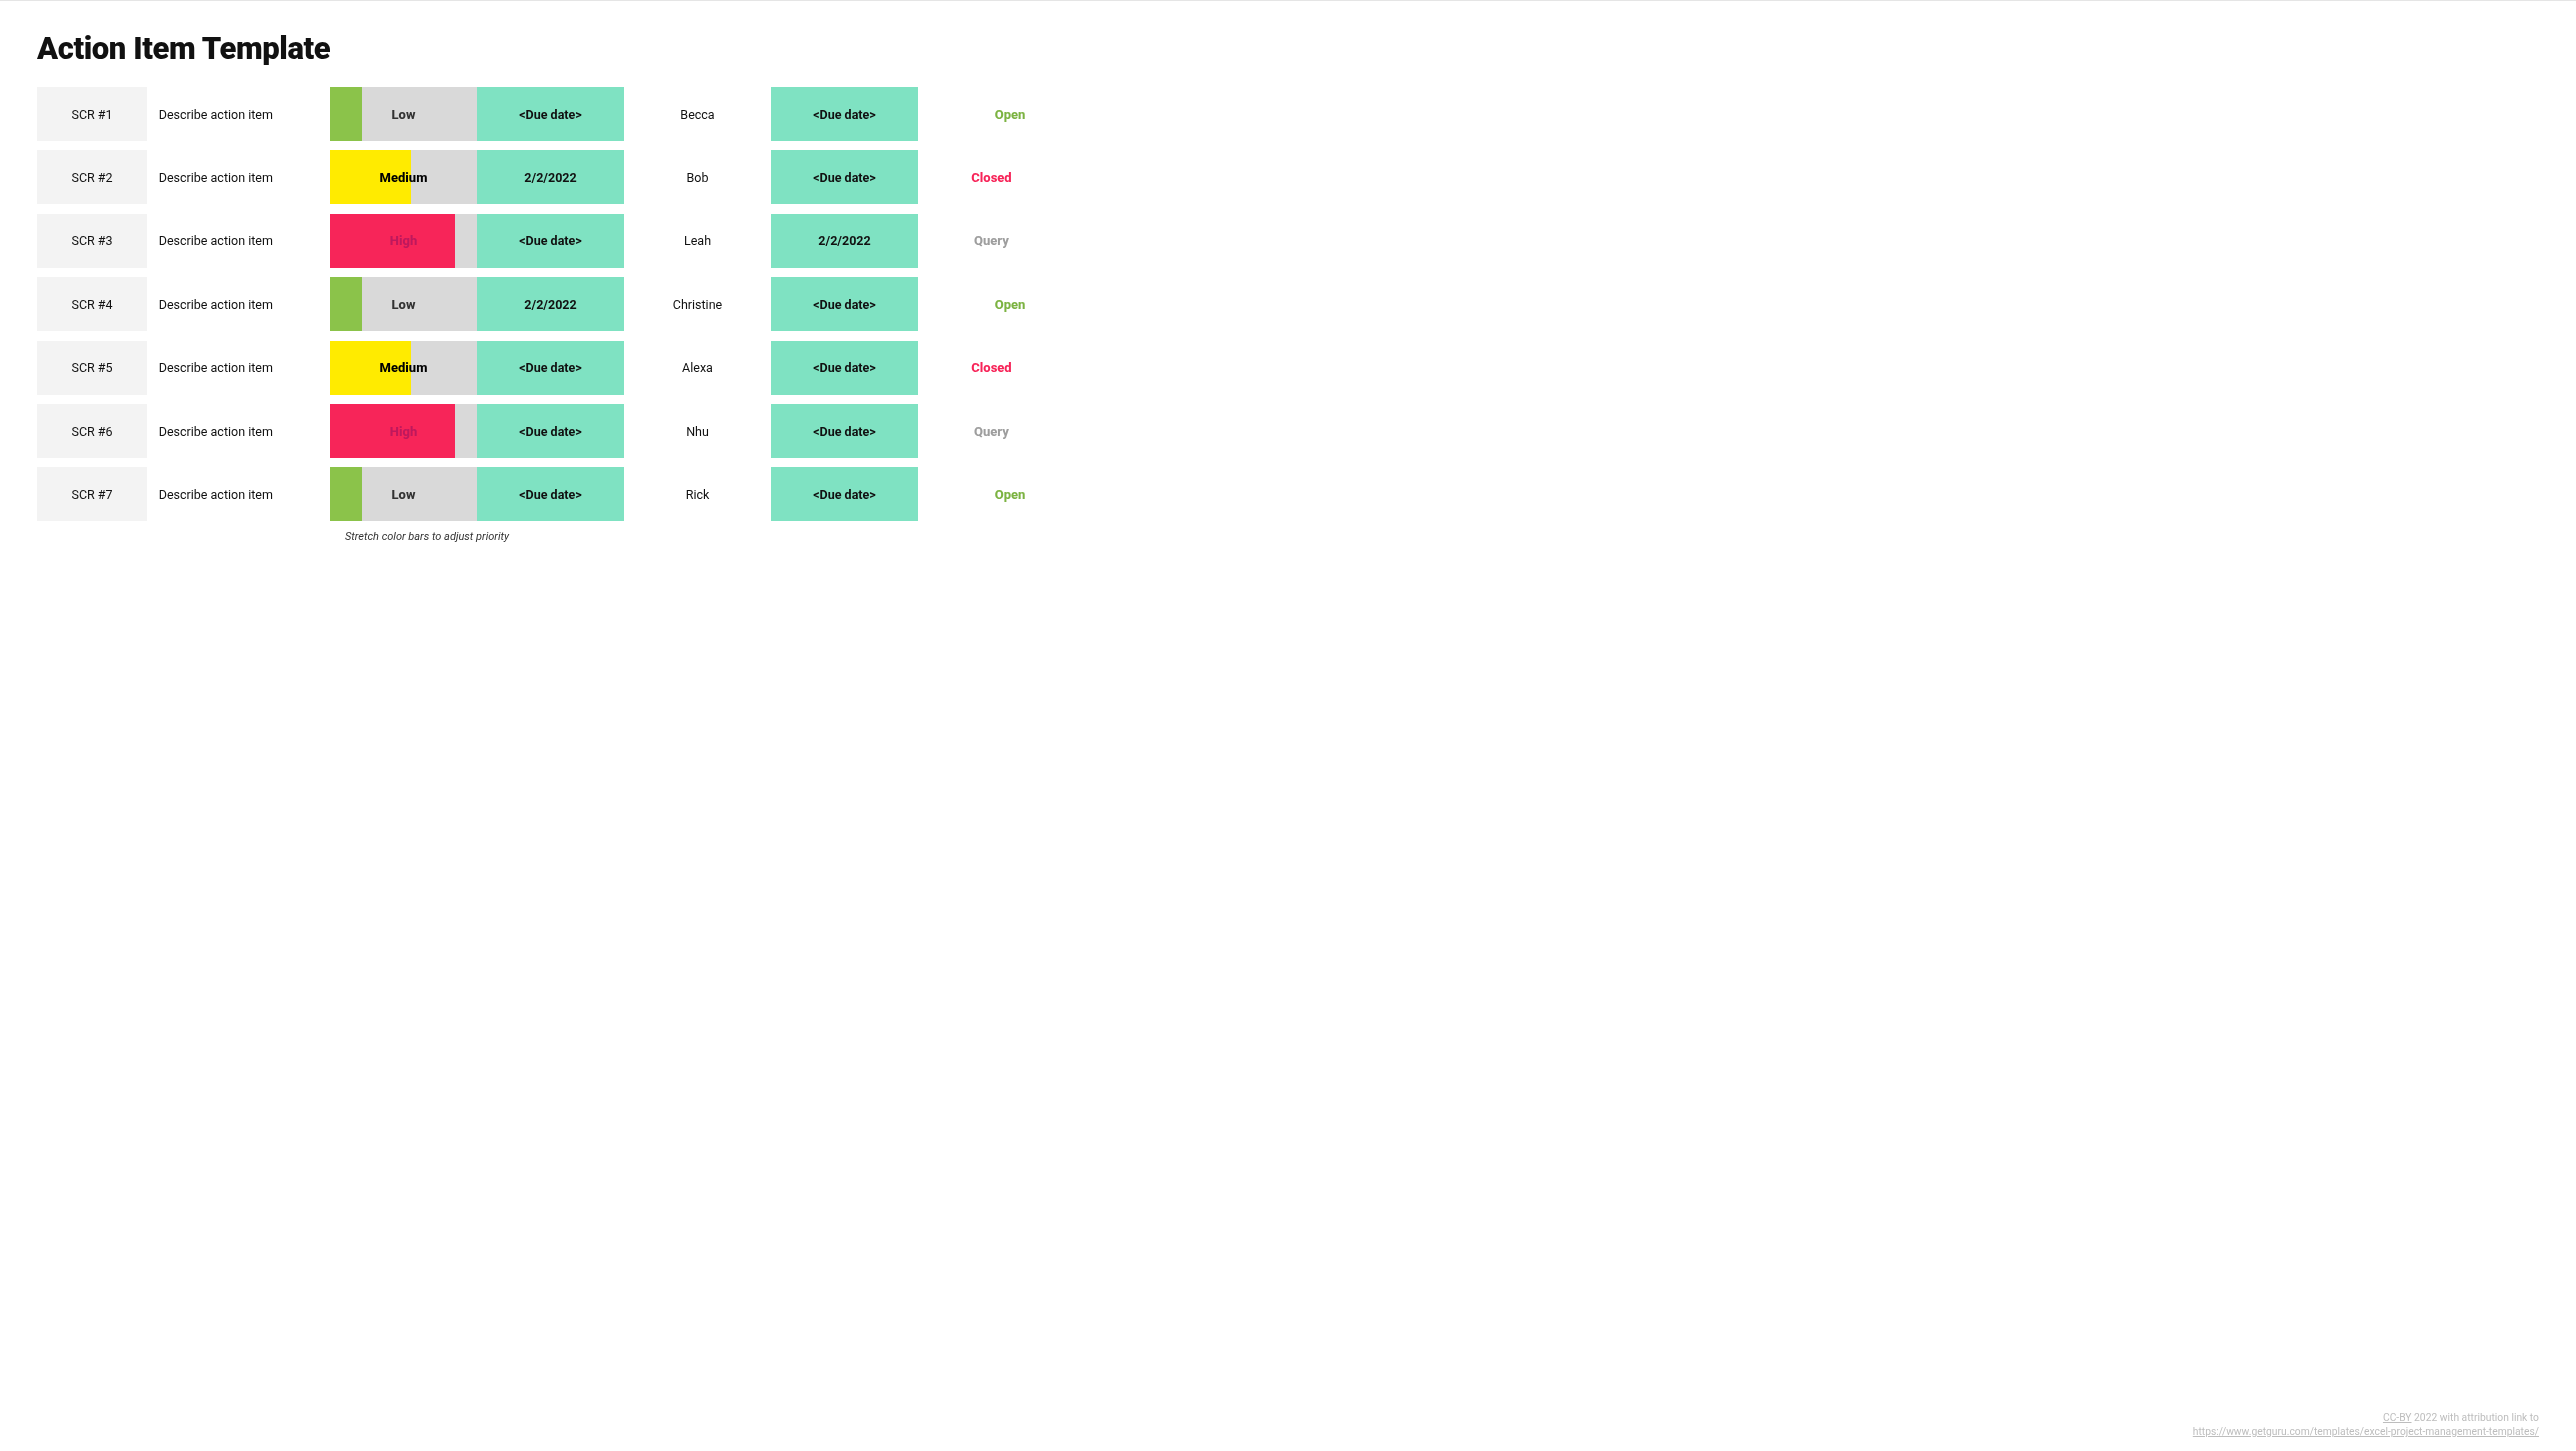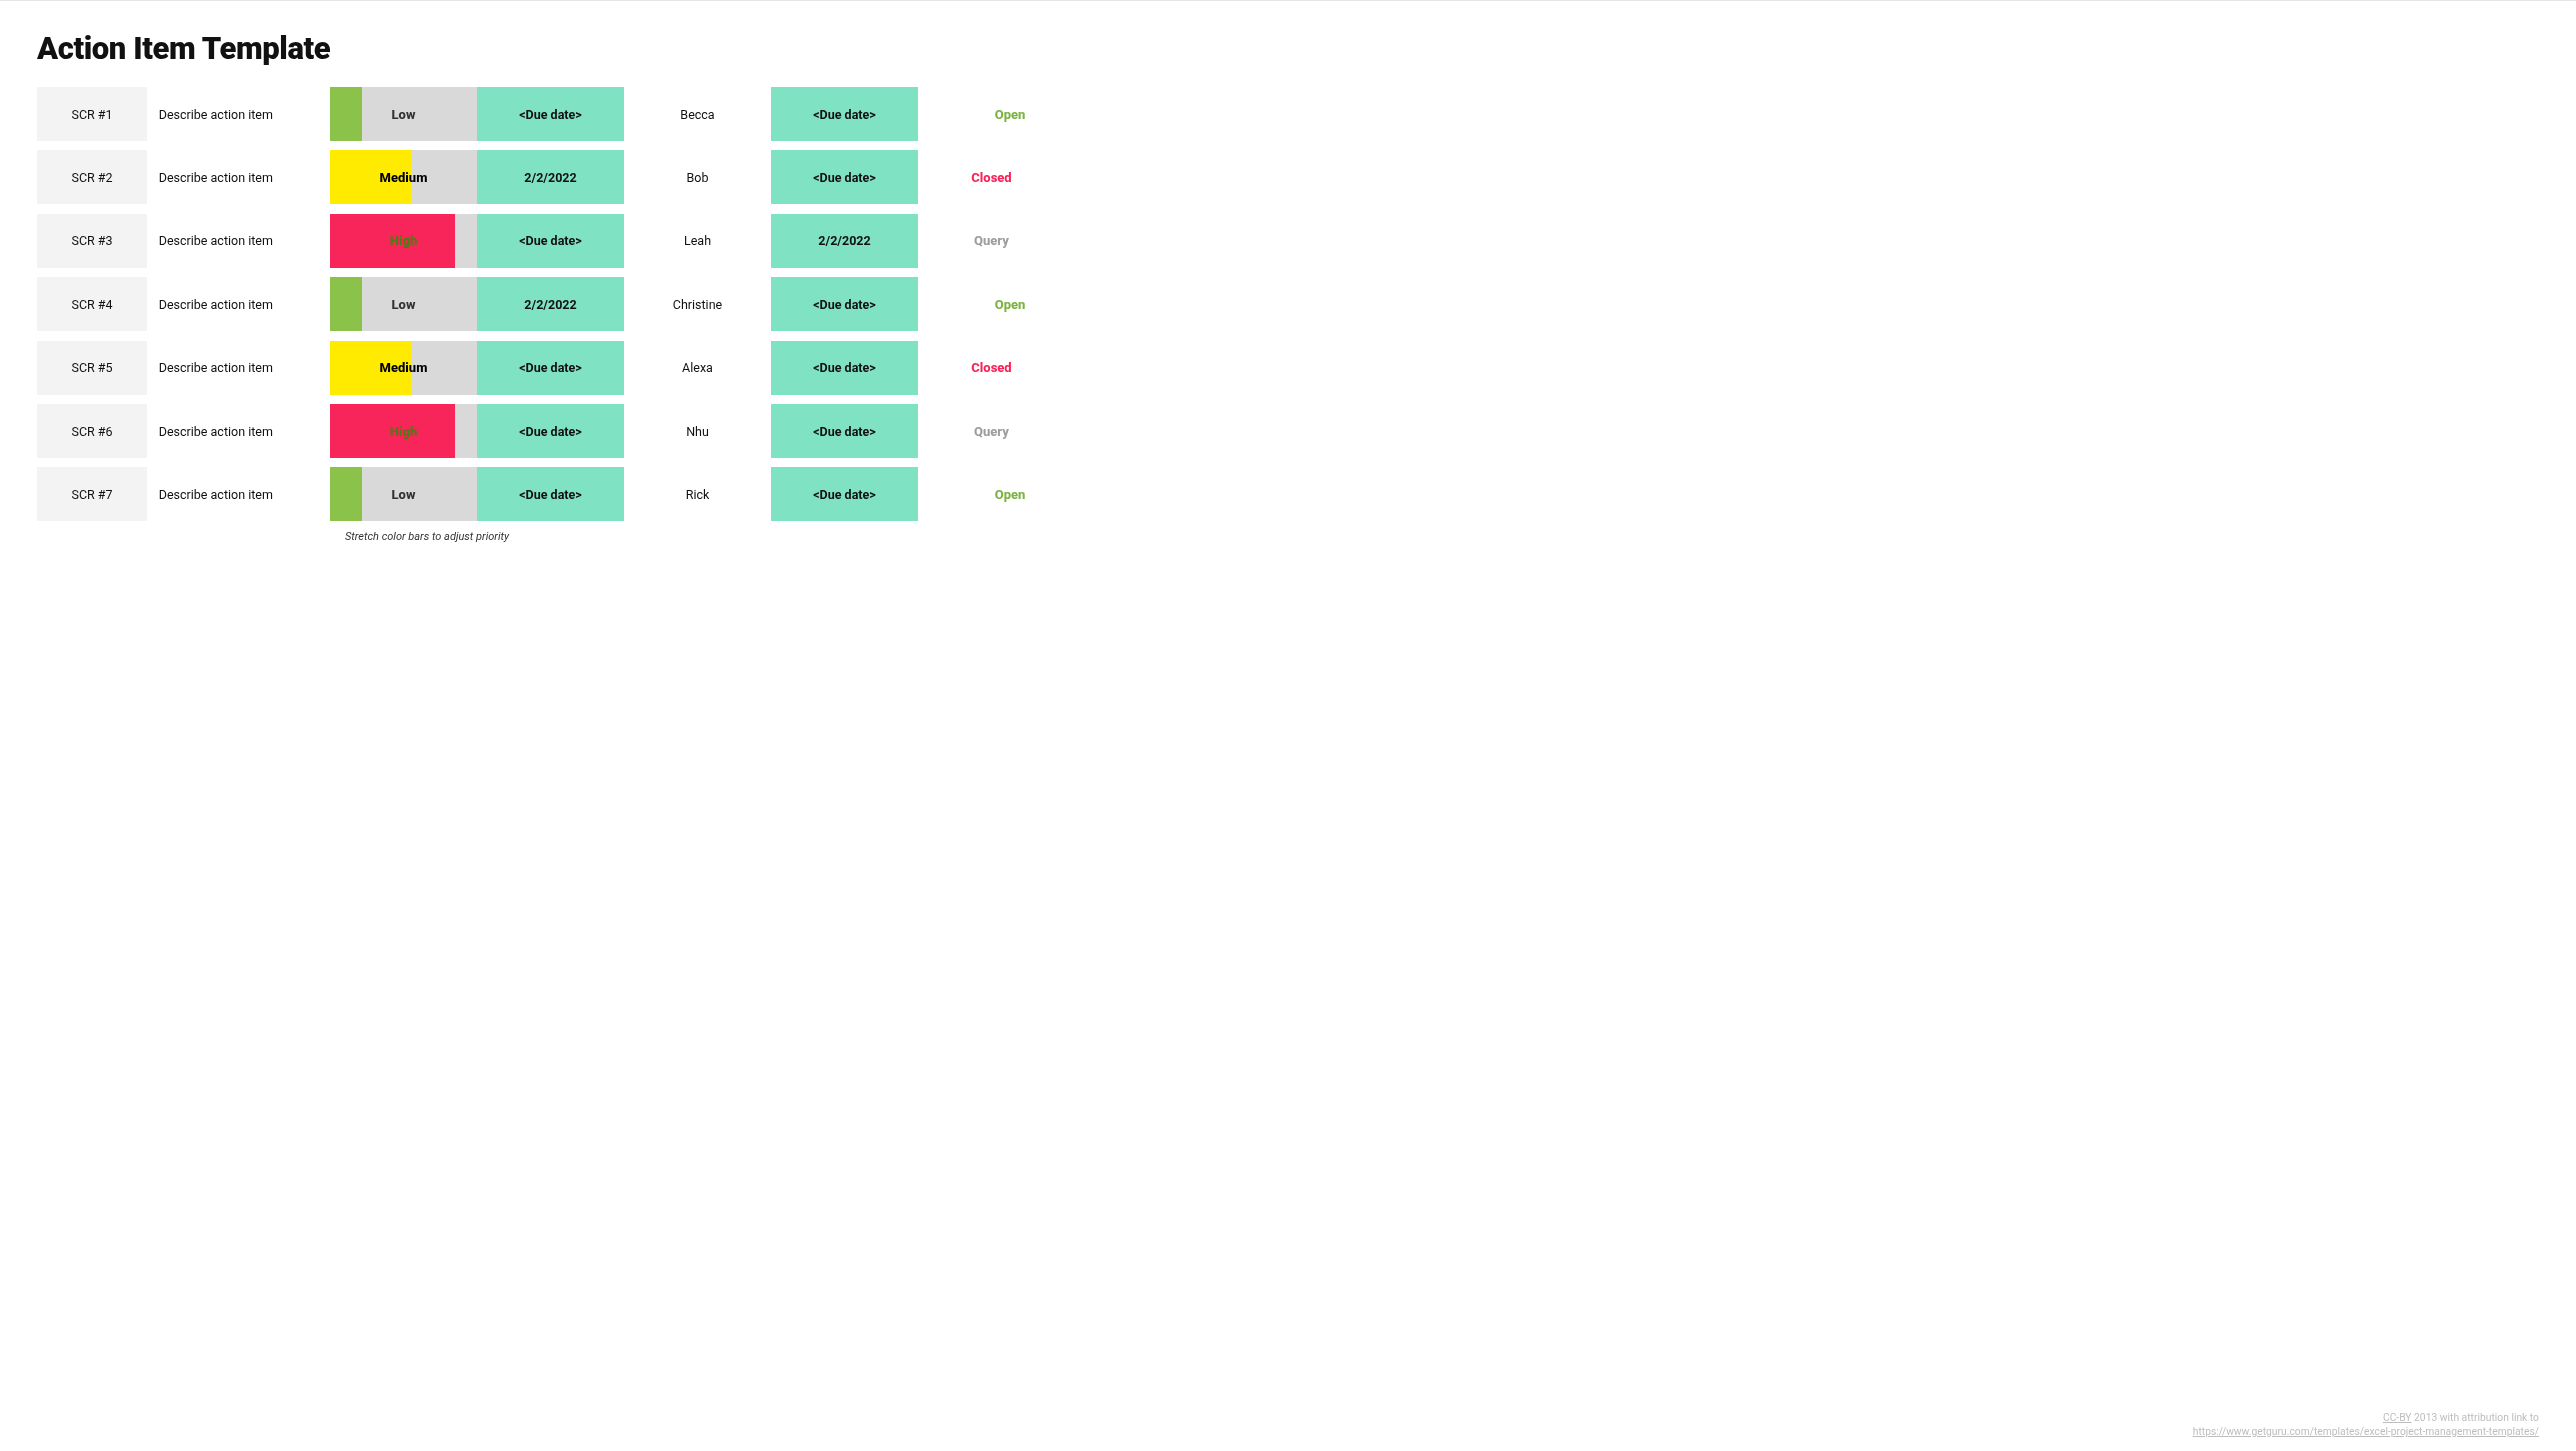--- a/index.html
+++ b/index.html
@@ -53,21 +53,21 @@
   .cell.scr { background: #f3f3f3; font-weight: 400; color: #111; }
   .cell.desc { justify-content: flex-start; padding-left: 11.7px; color: #111; }
   .cell.priority { position: relative; background: #d9d9d9; padding: 0; overflow: hidden; }
   .priority-fill { position: absolute; left: 0; top: 0; bottom: 0; }
   .priority-fill.low { width: 22%; background: #8BC34A; }
   .priority-fill.medium { width: 55%; background: #FFEB00; }
   .priority-fill.high { width: 85%; background: #F72559; }
   .priority-label { position: relative; z-index: 1; width: 100%; text-align: center; font-weight: 800; font-size: 13px; }
   .priority-label.low { color: #333; text-align: center; }
   .priority-label.medium { color: #000000; }
-  .priority-label.high { color: #4d7c0f; }
+  .priority-label.high { color: #be185d; }
   .cell.teal { background: #7FE2C2; color: #111; font-weight: 700; }
   .cell.owner { color: #111; }
   .cell.status { font-weight: 800; font-size: 13px; }
   .status-open { color: #7CB342; padding-left: 37px; }
   .status-closed { color: #F72559; }
   .status-query { color: #9e9e9e; }
   .footnote {
     font-style: italic;
     font-size: 11px;
     color: #333;
@@ -175,16 +175,16 @@
         <div class="cell owner">Rick</div>
         <div class="cell teal">&lt;Due date&gt;</div>
         <div class="cell status status-open">Open</div>
       </div>
     </div>
 </div>
 
 <div class="footnote">Stretch color bars to adjust priority</div>
 
 <div class="attribution">
-  <span><a>CC-BY</a><span> 2013 with attribution link to</span></span><br>
+  <span><a>CC-BY</a><span> 2022 with attribution link to</span></span><br>
   <a>https://www.getguru.com/templates/excel-project-management-templates/</a>
 </div>
 
 
 </body></html>

